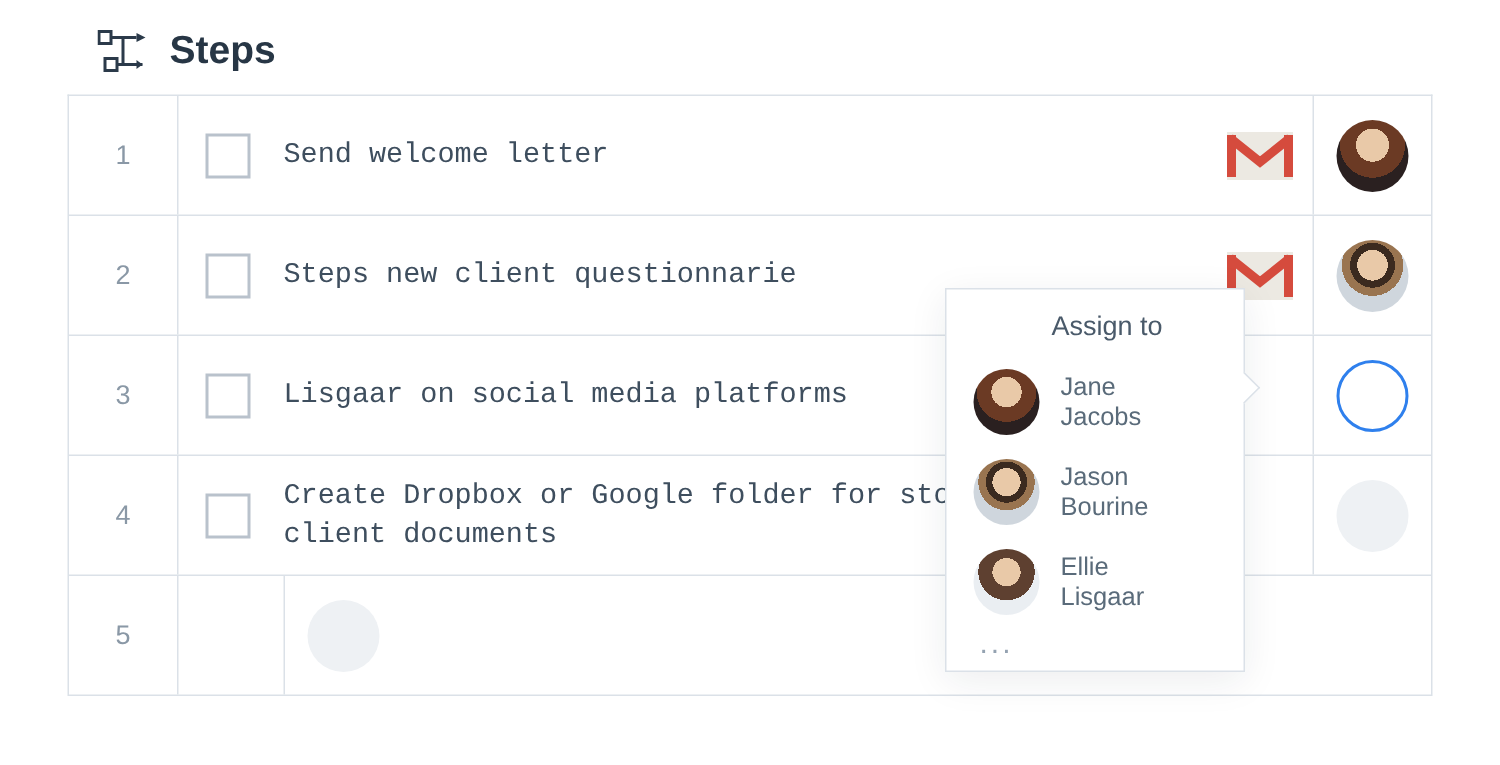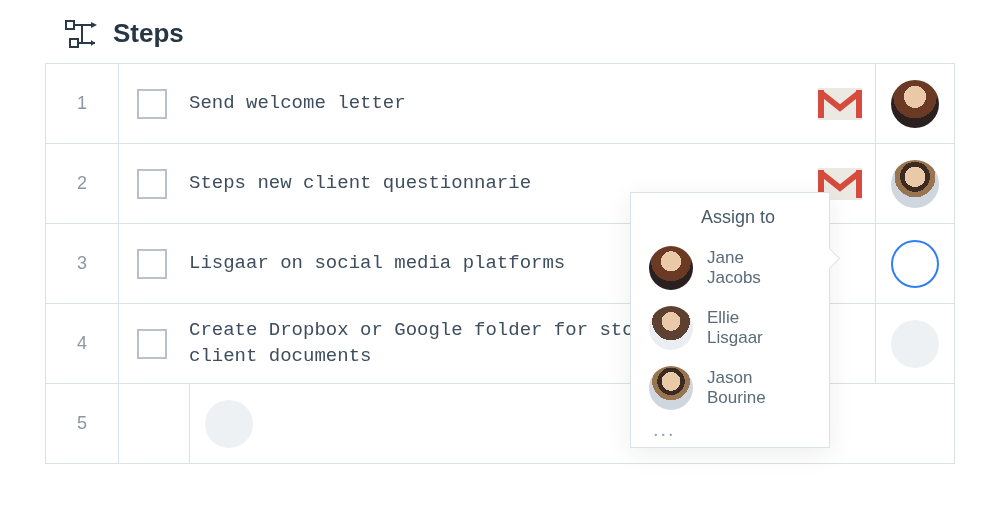--- a/index.html
+++ b/index.html
@@ -138,24 +138,24 @@
     </div>
 
   <div class="popover">
     <div class="pop-title">Assign to</div>
     <div id="people">
         <div class="person">
           <div class="avatar av-a"></div>
           <div class="person-name">Jane<br>Jacobs</div>
         </div>
         <div class="person">
+          <div class="avatar av-c"></div>
+          <div class="person-name">Jason<br>Bourine</div>
+        </div>
+        <div class="person">
           <div class="avatar av-b"></div>
           <div class="person-name">Ellie<br>Lisgaar</div>
-        </div>
-        <div class="person">
-          <div class="avatar av-c"></div>
-          <div class="person-name">Jason<br>Bourine</div>
         </div>
       </div>
     <div class="more">...</div>
   </div>
 
 </div>
 
 </body></html>

